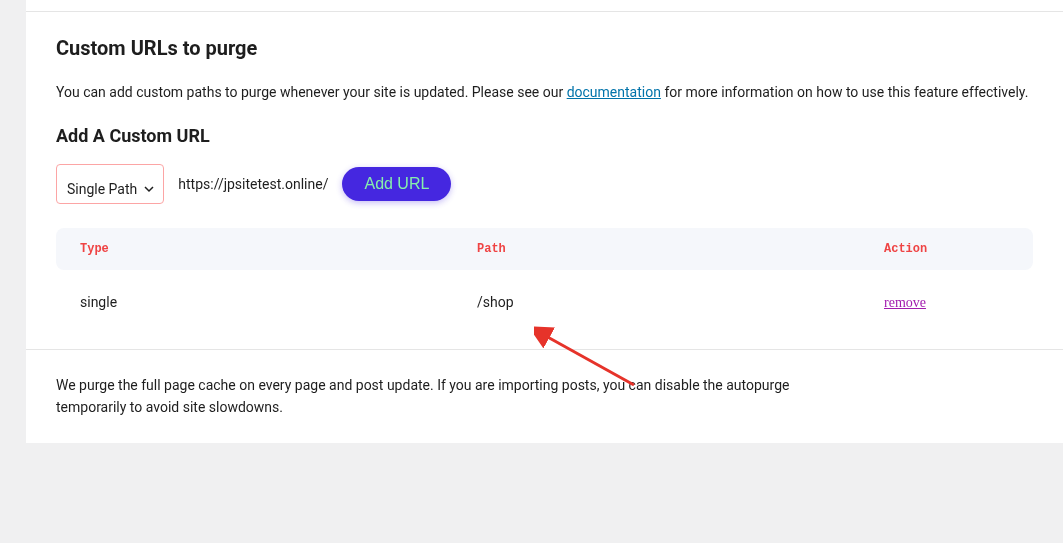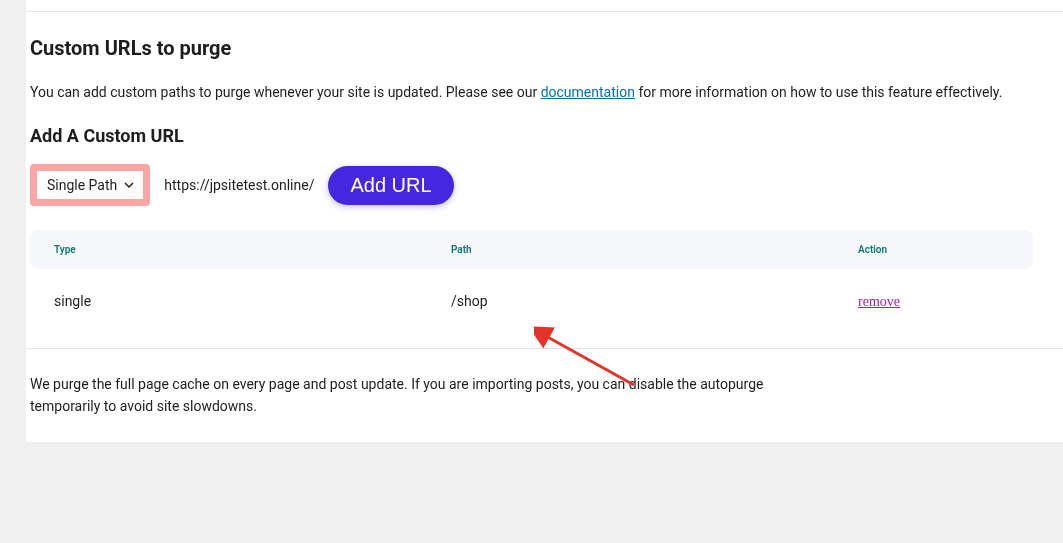--- a/index.html
+++ b/index.html
@@ -15,20 +15,21 @@
     }
     .sidebar-stub {
       position: fixed;
       left: 0;
       top: 0;
       width: 26px;
       height: 100%;
       background: #f0f0f1;
     }
     .main {
+      margin-left: 26px;
       background: #fff;
     }
     .top-spacer {
       height: 12px;
       background: #fff;
       border-bottom: 1px solid #e5e5e5;
     }
     .section {
       padding: 24px 30px 24px 30px;
     }
@@ -58,23 +59,23 @@
     }
     .form-row {
       display: flex;
       align-items: center;
       gap: 14px;
       margin-bottom: 24px;
     }
     .select-wrap {
       display: inline-flex;
       align-items: center;
-      border: 7px solid #fca5a5;
+      border: 1px solid #fca5a5;
       border-radius: 4px;
-      padding: 6px 8px 6px 10px;
+      padding: 16px 8px 6px 10px;
       background: #fff;
       cursor: pointer;
       gap: 6px;
     }
     .select-wrap .chevron {
       width: 12px;
       height: 12px;
     }
     .url-group {
       display: flex;
@@ -90,25 +91,25 @@
       padding: 6px 8px;
       font-size: 14px;
       width: 170px;
       outline: none;
     }
     .path-input::placeholder {
       color: #757575;
     }
     .add-btn {
       background: #4527e0;
-      color: #ffffff;
+      color: #86efac;
       border: none;
       border-radius: 999px;
       padding: 8px 22px;
-      font-size: 20px;
+      font-size: 16px;
       font-weight: 500;
       cursor: pointer;
       box-shadow: 0 2px 6px rgba(69,39,224,0.3);
     }
     .table {
       width: 100%;
     }
     .table-header {
       background: #f5f7fb;
       border-radius: 8px;
@@ -126,22 +127,23 @@
     .col-path {
       flex: 0 0 407px;
       text-align: left;
     }
     .col-action {
       flex: 1;
       text-align: left;
     }
     .table-header .col {
       font-weight: 600;
-      font-size: 10px;
-      color: #0f766e;
+      font-size: 12px;
+      color: #ef4444;
+      font-family: Liberation Mono, monospace;
     }
     .table-row .col {
       font-size: 14px;
       color: #1e1e1e;
     }
     .remove-link {
       color: #a21caf;
       text-decoration: underline;
       cursor: pointer;
       font-family: Liberation Serif, serif;

